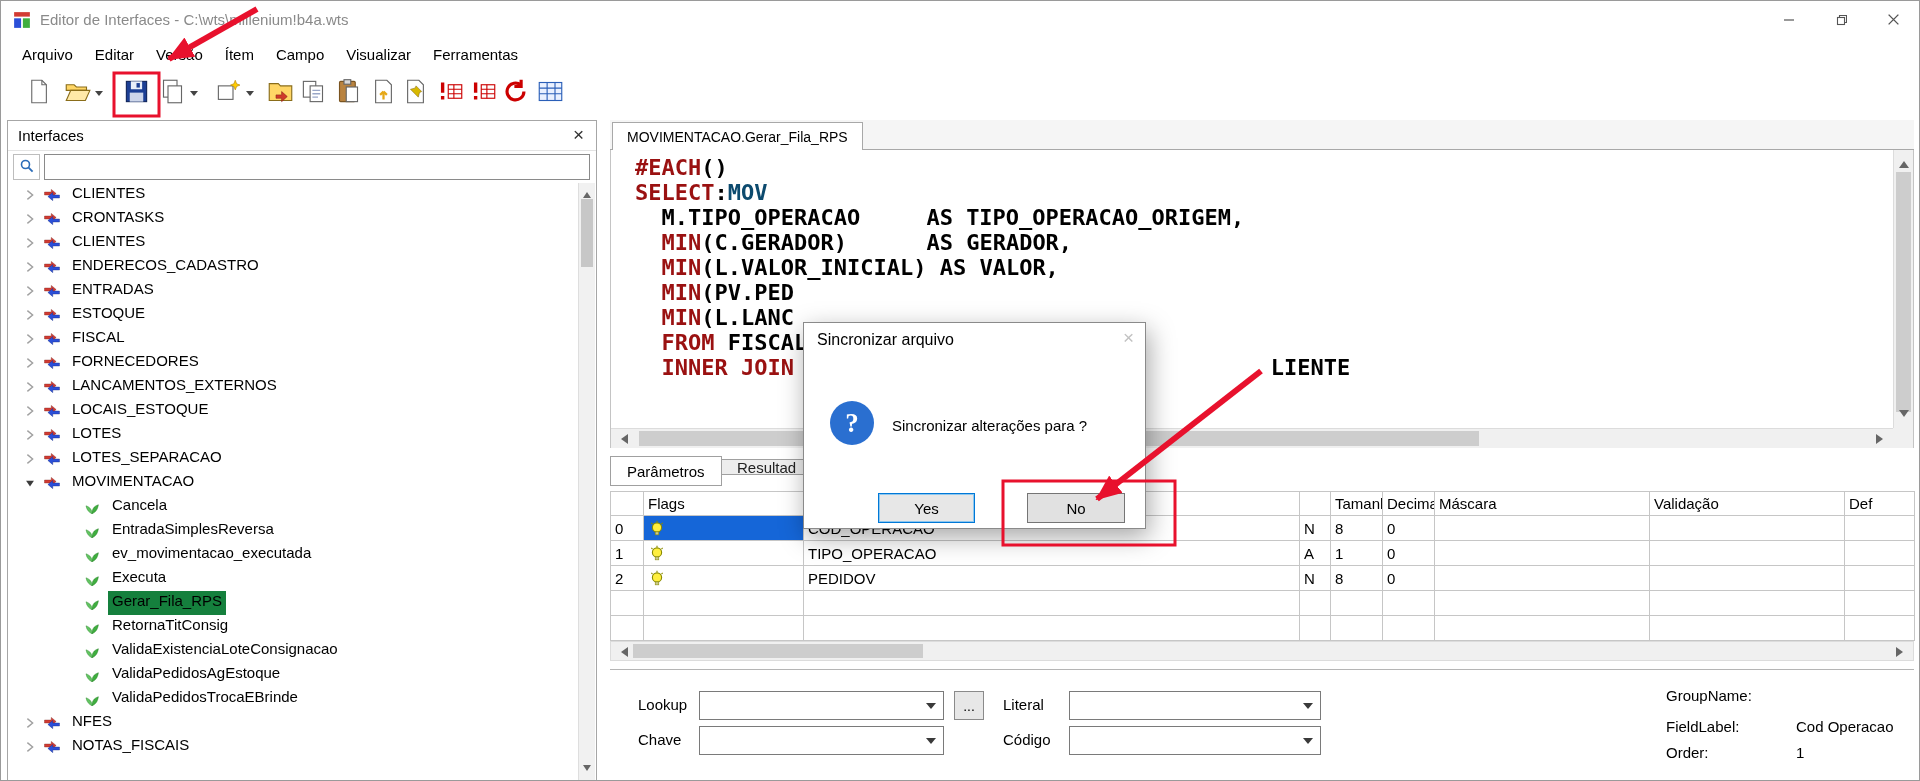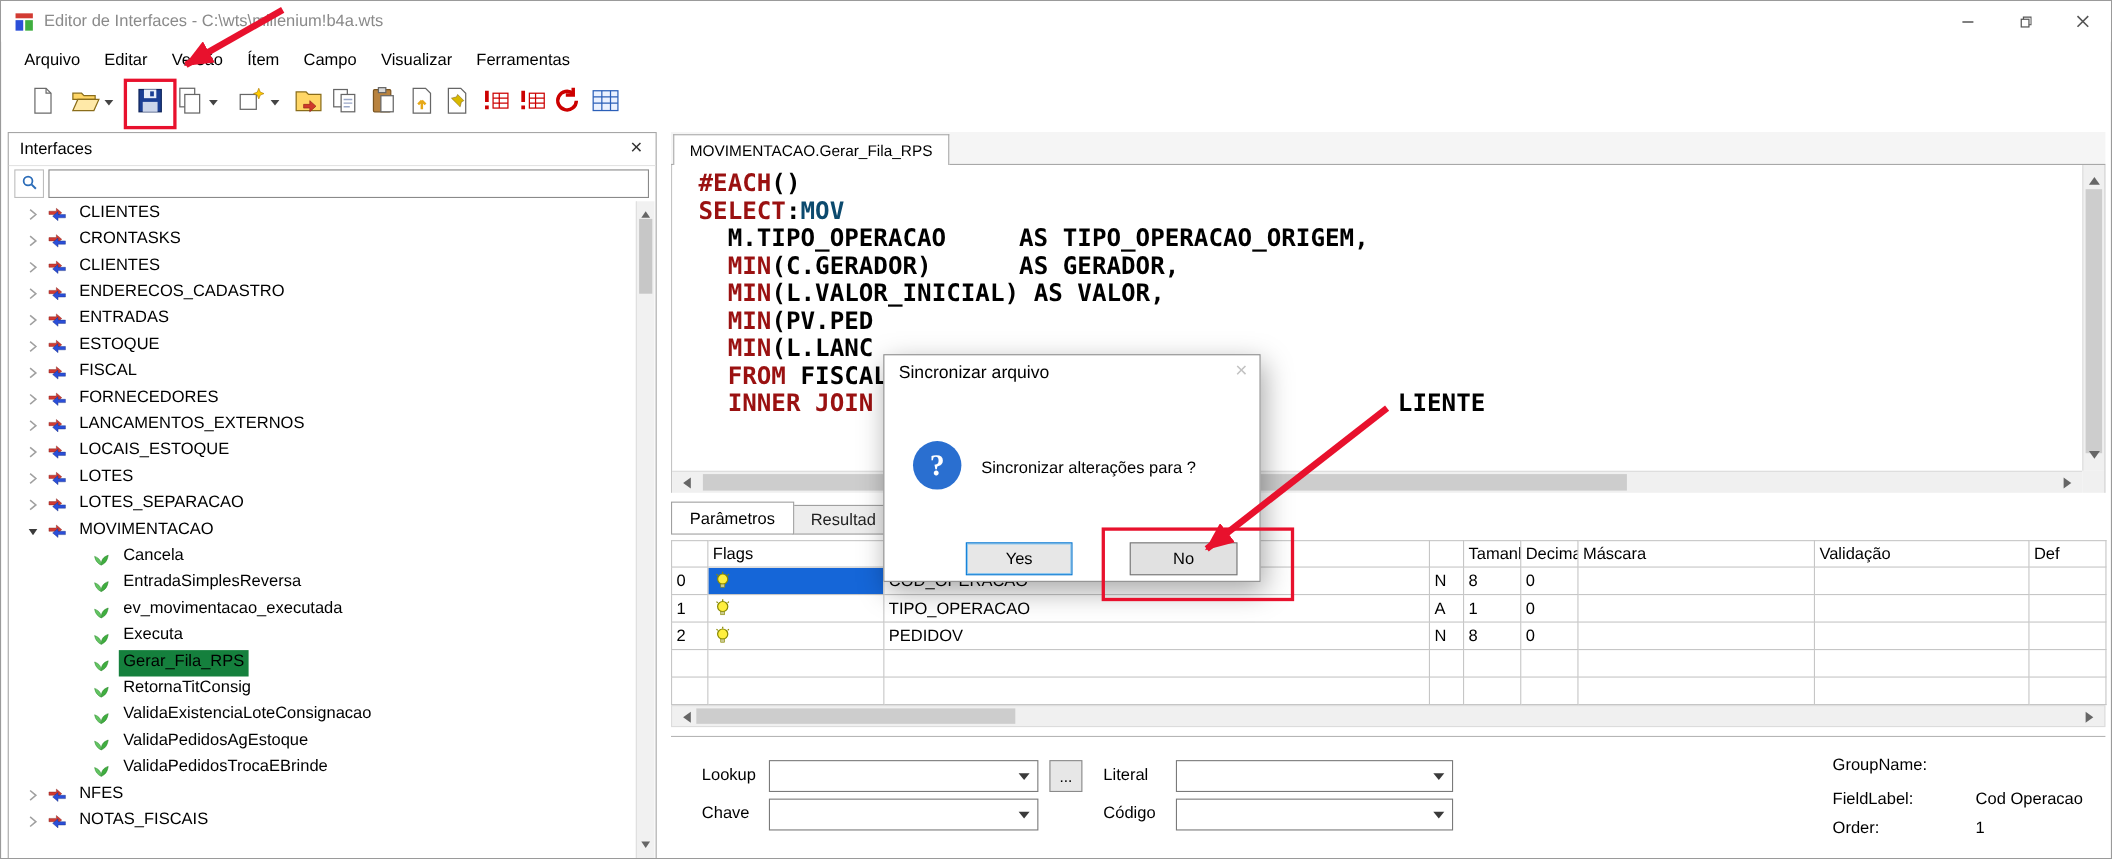--- a/index.html
+++ b/index.html
@@ -65,21 +65,21 @@
   .hscroll .hthumb{position:absolute;top:2px;bottom:2px;left:28px;width:840px;background:#cdcdcd}
   .harr{position:absolute;top:5px;width:0;height:0;border:5px solid transparent}
   .harr.left{left:5px;border-right:7px solid #666}
   .harr.right{right:5px;border-left:7px solid #666}
   .corner{position:absolute;right:0;bottom:0;width:20px;height:20px;background:#f0f0f0}
 
   
   .p-tabs{position:absolute;top:336px;left:0;height:30px}
   .p-tab{position:absolute;display:flex;align-items:center;font-size:15px;padding:0 16px;border:1px solid #a0a0a0;background:#fff}
   .p-tab.active{left:0;top:0;height:30px;z-index:2}
-  .p-tab.inactive{left:110px;top:3px;height:27px;background:#ededed;z-index:1;color:#222}
+  .p-tab.inactive{left:110px;top:3px;height:16px;background:#ededed;z-index:1;color:#222}
   .grid{position:absolute;top:371px;left:0;width:1304px;border-collapse:collapse;table-layout:fixed;font-size:15px}
   .grid th,.grid td{border:1px solid #c6c6c6;height:25px;padding:0 4px;overflow:hidden;white-space:nowrap;text-align:left;font-weight:normal;background:#fff}
   .grid th{height:24px}
   .g-flag.sel{background:#1566d8}
   .g-flag svg{width:18px;height:18px;vertical-align:middle}
   .grid-hscroll{position:absolute;top:521px;left:0;width:1304px;height:20px;background:#f0f0f0;border:1px solid #dcdcdc}
   .grid-hscroll .hthumb{position:absolute;top:2px;bottom:2px;left:22px;width:290px;background:#cdcdcd}
 
   
   .footer-line{position:absolute;top:549px;left:0;width:1304px;height:1px;background:#b5b5b5}

